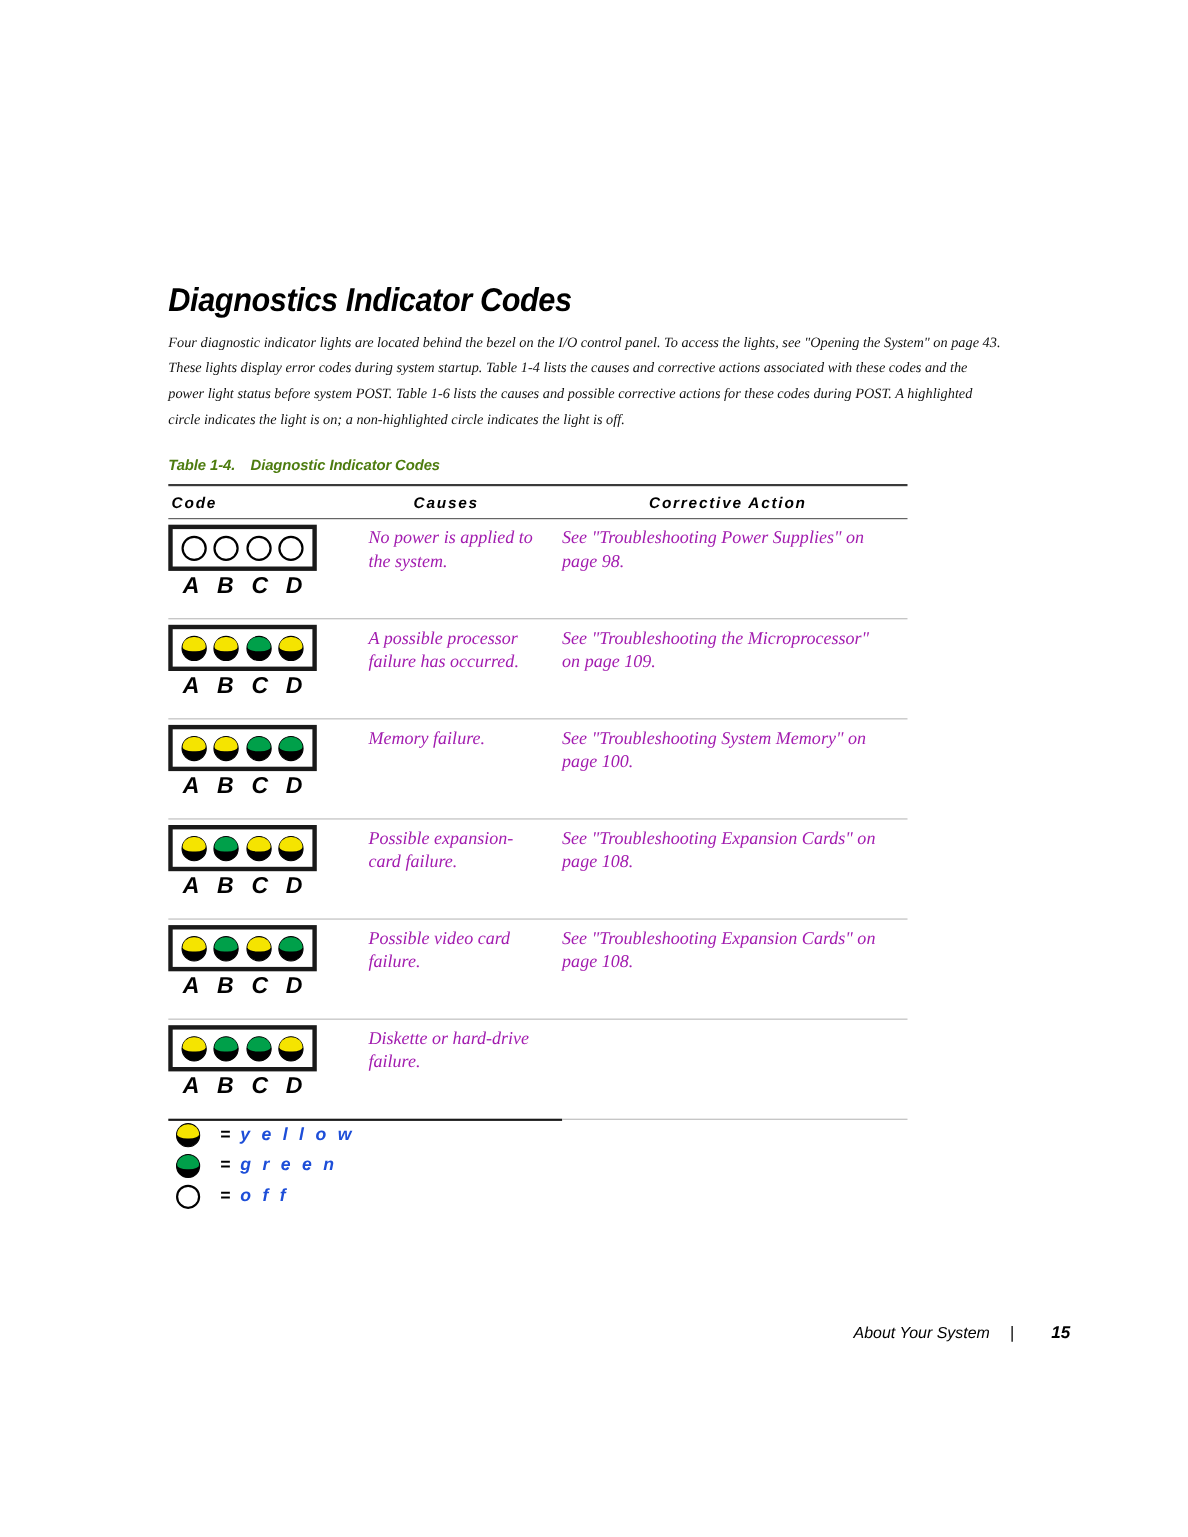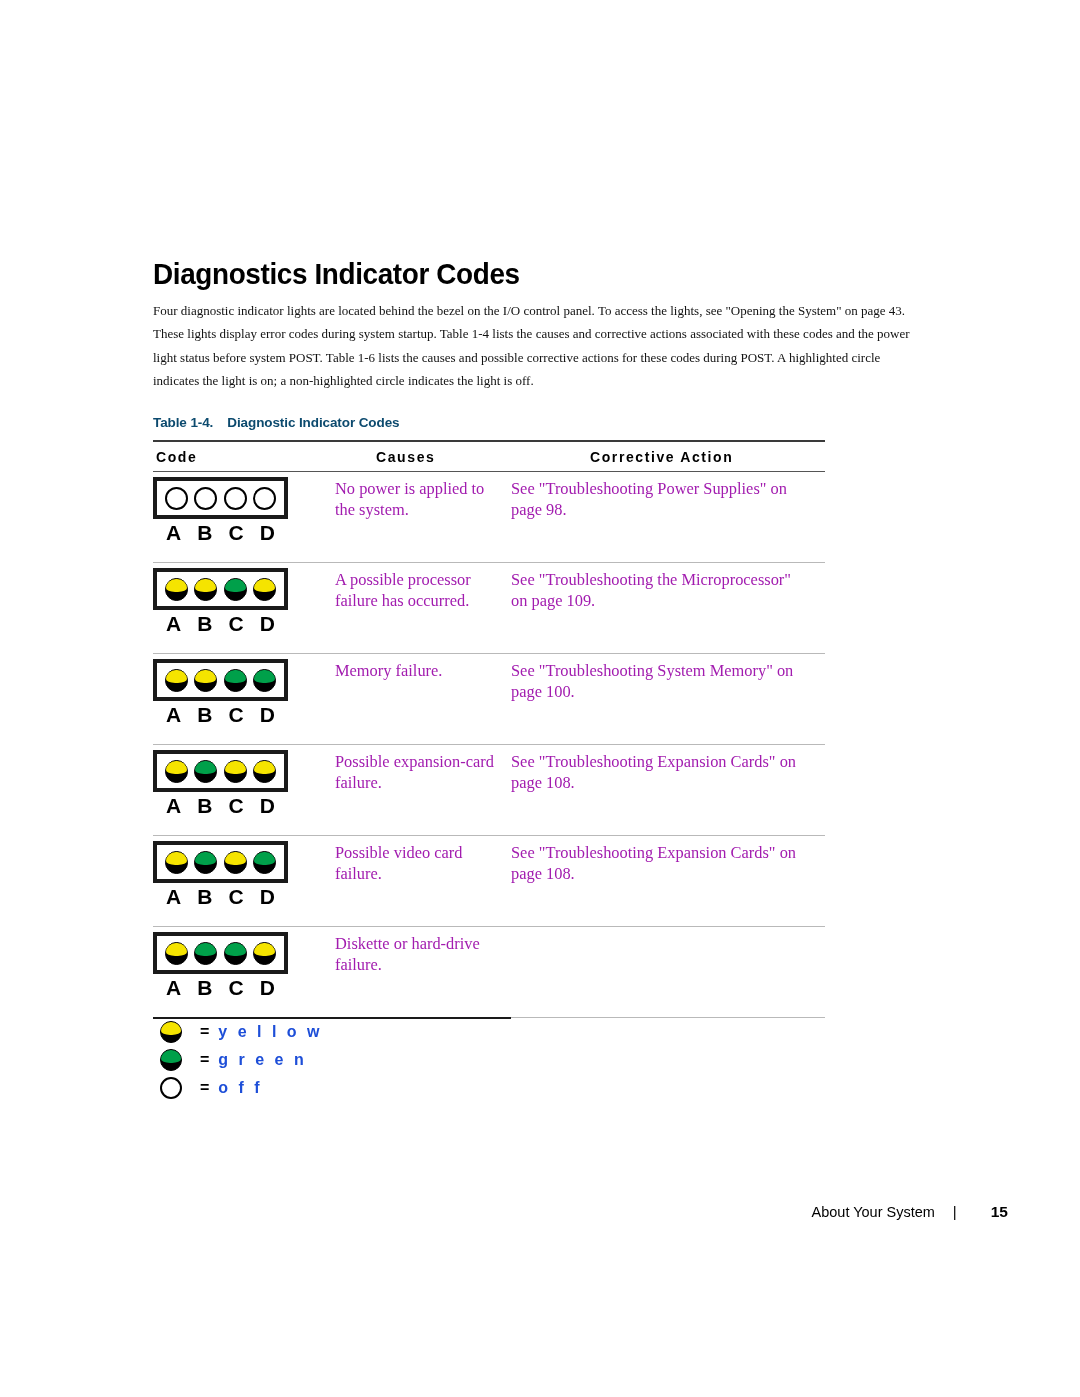--- a/index.html
+++ b/index.html
@@ -14,20 +14,21 @@
     font-family: "Liberation Serif", serif;
     color: #000000;
     overflow: hidden;
   }
 
   .page {
     position: absolute;
     left: 0; top: 0;
     width: 1080px;
     height: 1268px;
+    font-style: italic;
   }
 
   
   #page-title {
     position: absolute;
     left: 153px;
     top: 239px;
     font-family: "Liberation Sans", sans-serif;
     font-weight: bold;
     font-size: 30px;
@@ -53,21 +54,21 @@
 
   
   #table-caption {
     position: absolute;
     left: 153px;
     top: 415px;
     font-family: "Liberation Sans", sans-serif;
     font-weight: bold;
     font-size: 13.5px;
     letter-spacing: -0.1px;
-    color: #0c4a6e;
+    color: #4d7c0f;
     white-space: nowrap;
   }
   #table-caption .cap-num { margin-right: 14px; }
 
   
   #diagnostic-table {
     position: absolute;
     left: 153px;
     top: 440px;
     width: 672px;
@@ -240,21 +241,21 @@
 
   
   #page-footer {
     position: absolute;
     left: 0;
     top: 1203px;
     width: 1080px;
     display: flex;
     justify-content: flex-end;
     align-items: baseline;
-    padding-right: 72px;
+    padding-right: 107px;
     box-sizing: border-box;
     font-family: "Liberation Sans", sans-serif;
   }
   #footer-section {
     font-size: 14.5px;
     color: #000;
   }
   #footer-divider {
     font-size: 15px;
     color: #000;

